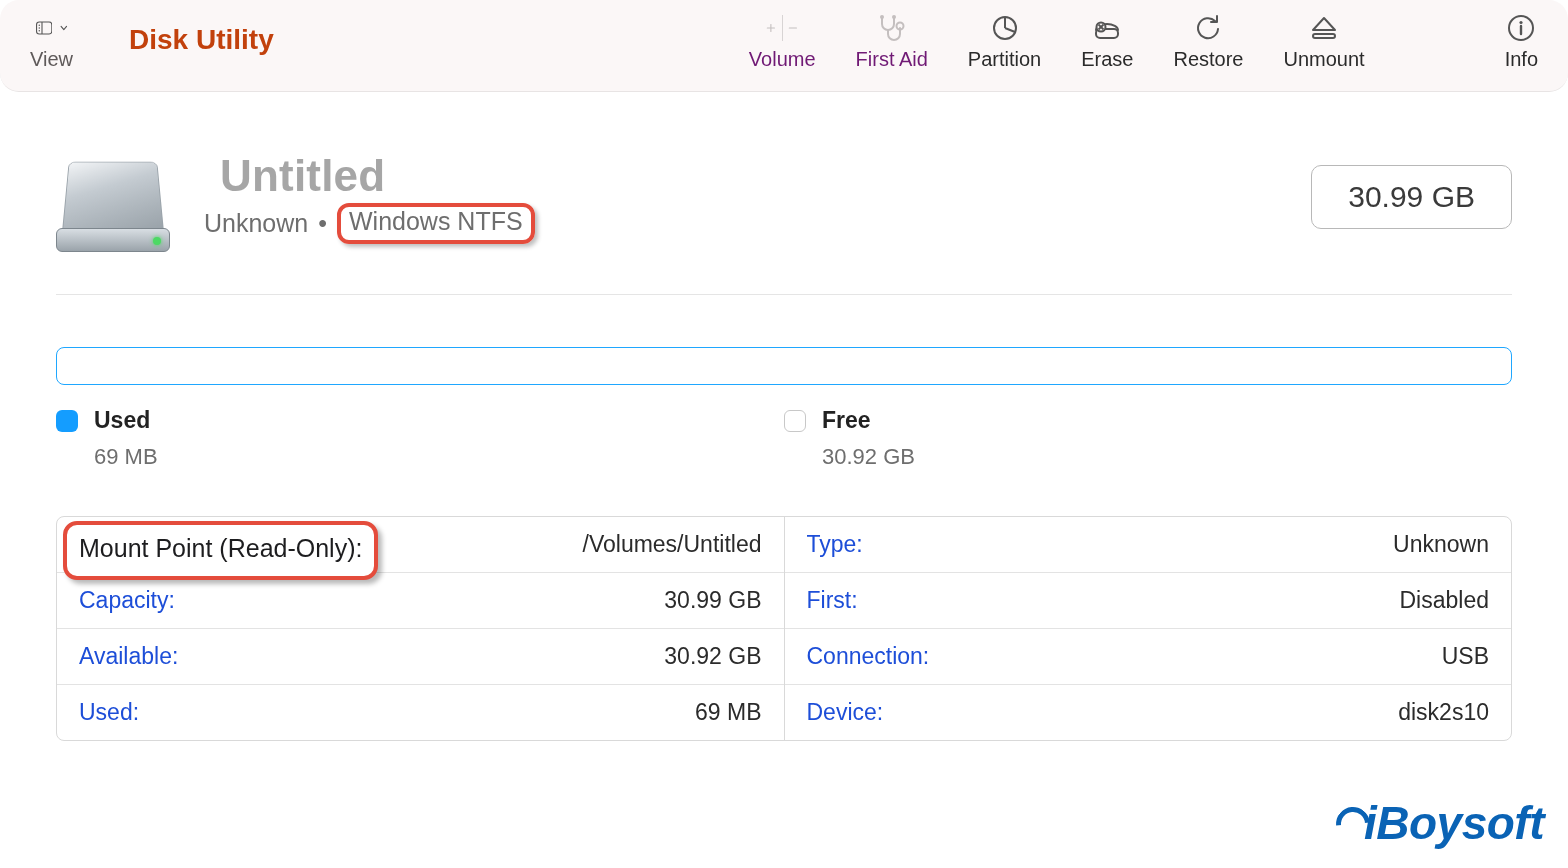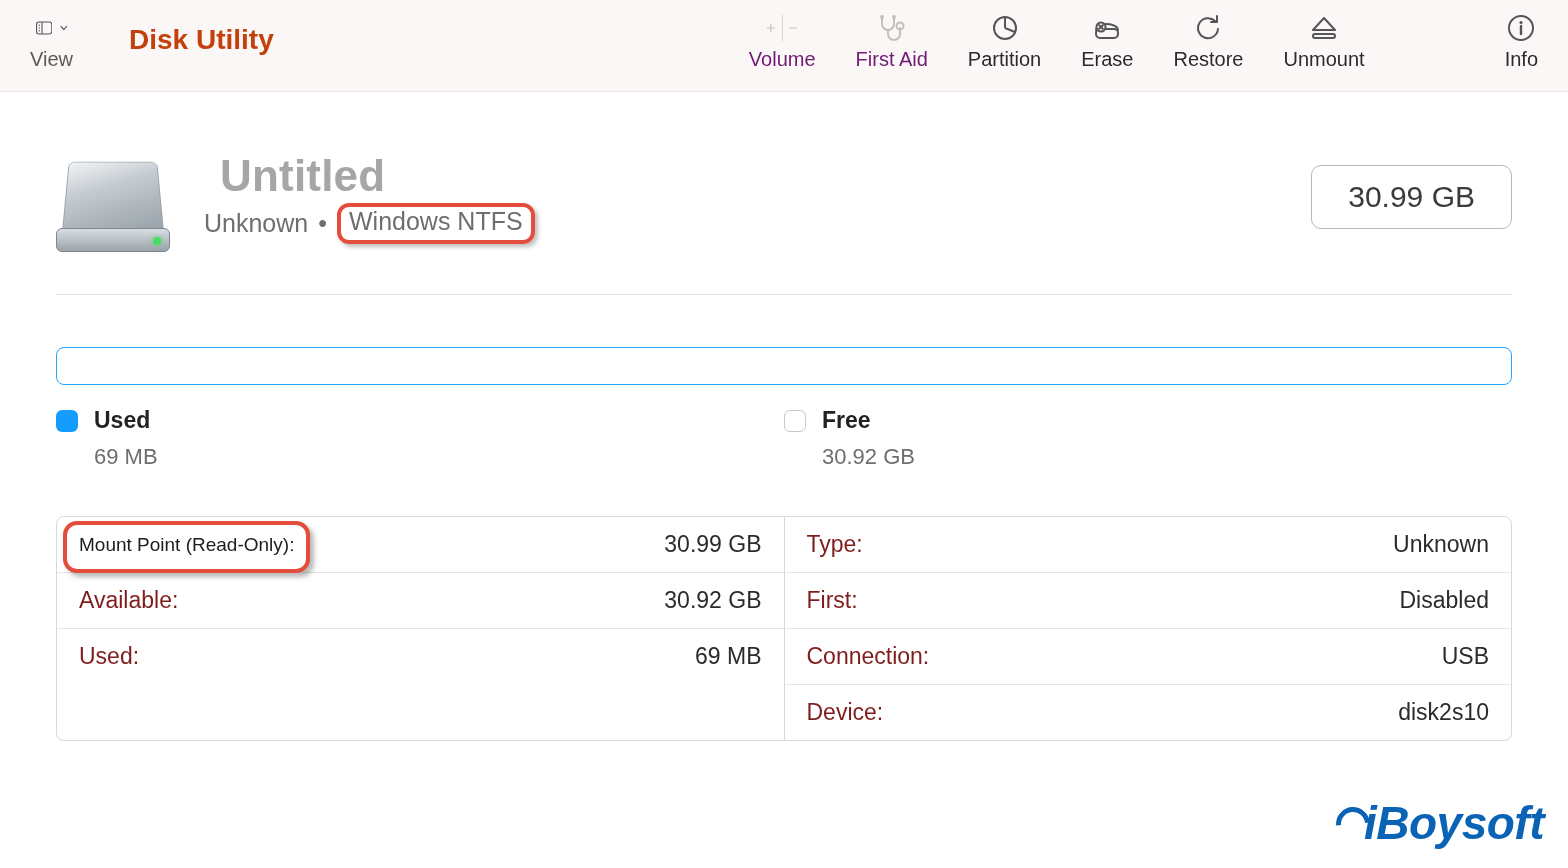--- a/index.html
+++ b/index.html
@@ -13,20 +13,21 @@
   }
 
   
   .toolbar {
     display: flex;
     align-items: flex-start;
     height: 92px;
     background: #fbf7f7;
     border-bottom: 1px solid #e8e4e4;
     padding: 14px 30px 0 30px;
+    border-radius: 19px;
   }
   .tb-left {
     display: flex;
     align-items: flex-start;
     gap: 56px;
   }
   .tb-btn {
     display: flex;
     flex-direction: column;
     align-items: center;
@@ -125,31 +126,31 @@
   }
   .info-col { flex:1; padding: 0 0; }
   .info-col + .info-col { border-left:1px solid #d9d9d9; }
   .info-row {
     display:flex; justify-content:space-between; align-items:center;
     padding: 14px 22px;
     font-size:23px;
     color:#2b2b2b;
   }
   .info-row + .info-row { border-top:1px solid #e3e3e3; }
-  .info-key { color:#7f1d1d; }
+  .info-key { color:#1d4ed8; }
   .info-val { color:#2b2b2b; }
 
   .mount-highlight {
     position:absolute;
     left:6px; top:4px;
     padding: 9px 12px 13px 12px;
     border:4px solid #e44c3c;
     border-radius:14px;
     box-shadow: 4px 4px 5px rgba(0,0,0,0.28);
-    font-size:19px;
+    font-size:25px;
     background: #fff;
   }
 
   .watermark {
     position: fixed;
     right: 24px;
     bottom: 18px;
     font-size: 46px;
     font-weight: 800;
     font-style: italic;
@@ -317,20 +318,24 @@
         <span>Free</span>
       </div>
       <div class="leg-val">30.92 GB</div>
     </div>
   </div>
 
   <div class="info-table">
     <div class="mount-highlight">Mount Point (Read-Only):</div>
     <div class="info-col">
       <div class="info-row">
+        <span class="info-key" style="visibility:hidden">Mount Point (Read-Only):</span>
+        <span class="info-val">/Volumes/Untitled</span>
+      </div>
+      <div class="info-row">
         <span class="info-key">Capacity:</span>
         <span class="info-val">30.99 GB</span>
       </div>
       <div class="info-row">
         <span class="info-key">Available:</span>
         <span class="info-val">30.92 GB</span>
       </div>
       <div class="info-row">
         <span class="info-key">Used:</span>
         <span class="info-val">69 MB</span>

